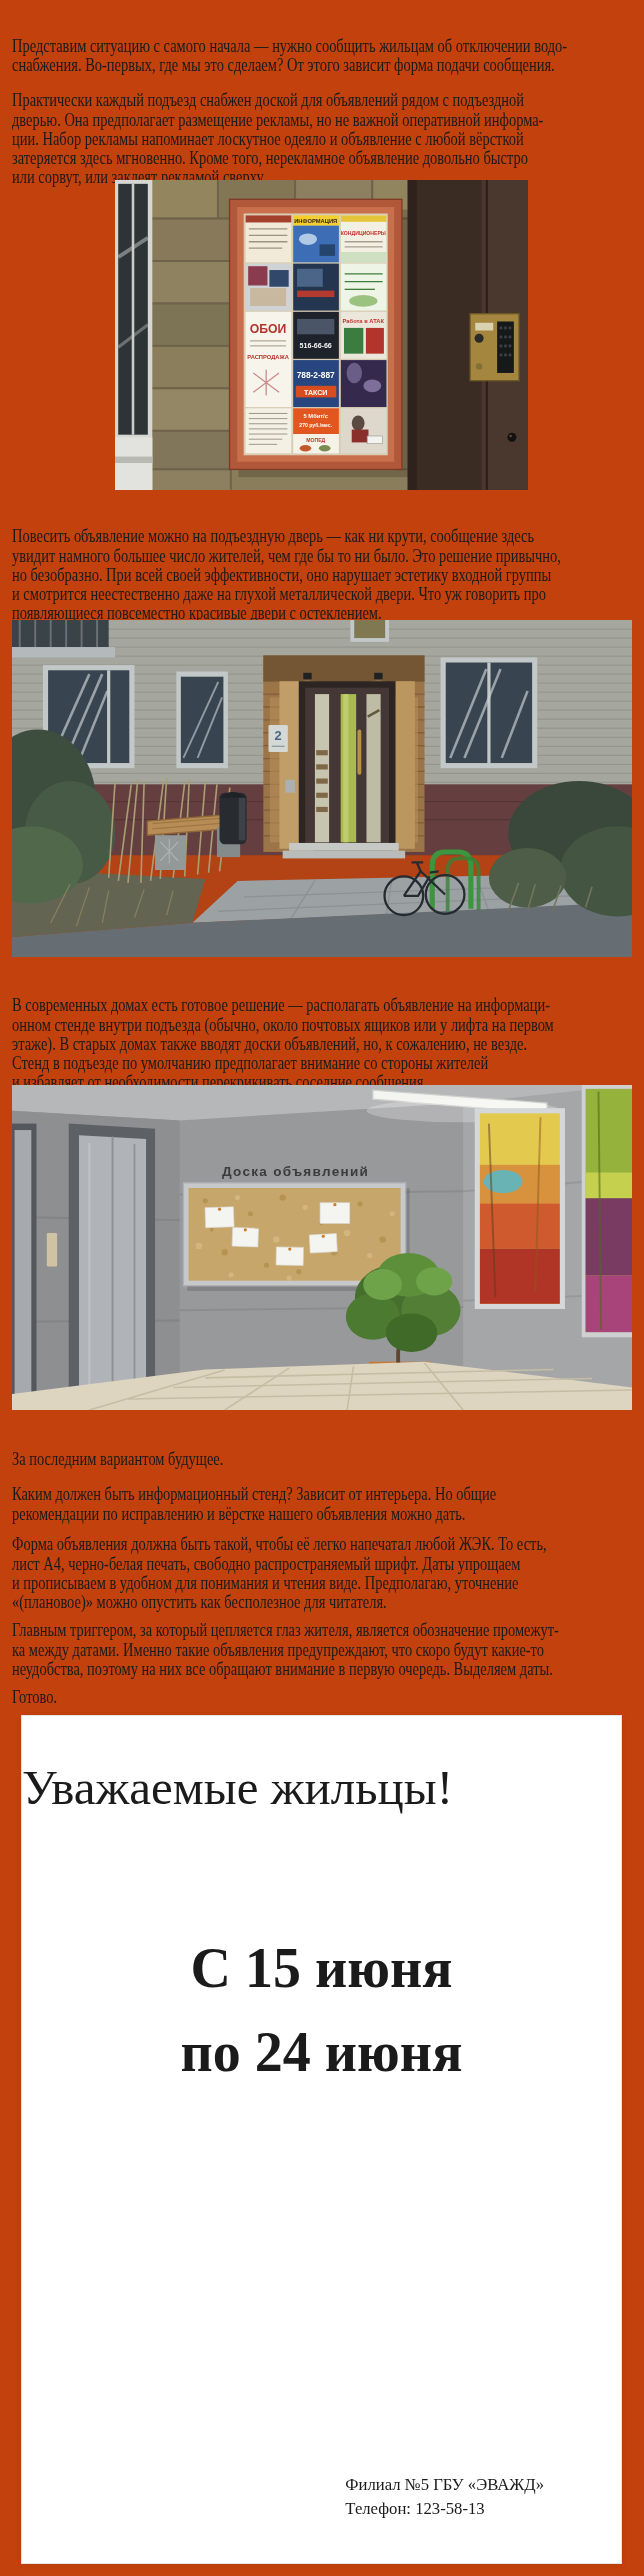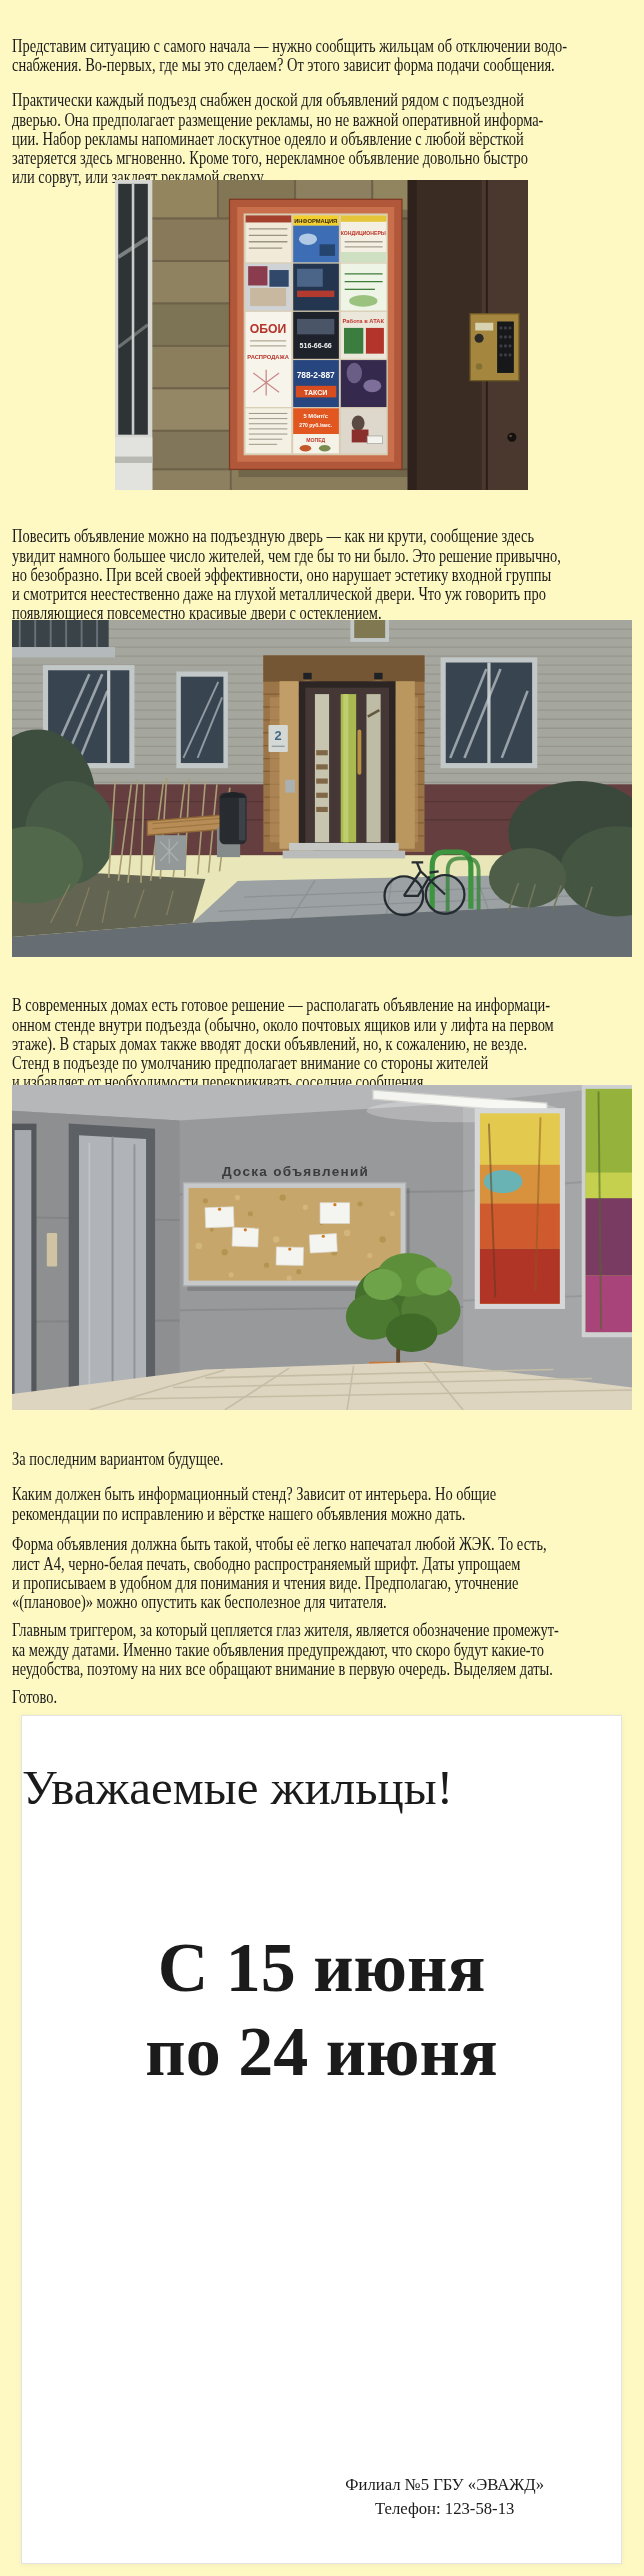--- a/index.html
+++ b/index.html
@@ -1,30 +1,30 @@
 <!DOCTYPE html>
 <html style="font-size:10.3px"><head>
 <meta charset="utf-8">
 <style>
   html,body { margin:0; padding:0; background:#ffffff; }
-  .page { position:relative; width:644px; height:2576px; background:#fef9c3; overflow:hidden;
+  .page { position:relative; width:644px; height:2576px; background:#c2410c; overflow:hidden;
           font-family:"Liberation Serif", serif; color:#1b1b1b; }
   .para { position:absolute; left:12.2px; width:816px; font-size:19.3px; line-height:19.3px;
           white-space:pre-line; transform:scaleX(0.75); transform-origin:0 0; }
   .photo { position:absolute; margin:0; padding:0; }
   .photo svg { display:block; }
   .card { position:absolute; left:21px; top:1715px; width:599px; height:847px; background:#fff;
           border:0.6px solid #e3e3e3; box-shadow:0 1.3px 6.4px rgba(0,0,0,0.05); }
   .card-title  { position:absolute; top:45px;  left:0; width:100%; text-align:left;
                  font-size:49px;  line-height:54px; }
   .card-dates  { position:absolute; top:210px; left:0; width:100%; text-align:center;
-                 font-weight:bold; font-size:70px; line-height:84px; white-space:pre-line; }
+                 font-weight:bold; font-size:56px; line-height:84px; white-space:pre-line; }
   .card-main   { position:absolute; top:477px; left:0; width:100%; text-align:center;
                  font-size:46px;  line-height:60px; white-space:pre-line; }
-  .card-footer { position:absolute; top:757px; right:77px; text-align:center;
+  .card-footer { position:absolute; top:757px; right:77px; text-align:left;
                  font-size:16.7px;  line-height:24px; white-space:pre-line; }
   .adtext { font-family:"Liberation Sans", sans-serif; }
 </style>
 </head>
 <body>
 
 <div class="page">
 
   <p class="para" style="top:16.7px">Представим ситуацию с самого начала — нужно сообщить жильцам об отключении водо-
 снабжения. Во-первых, где мы это сделаем? От этого зависит форма подачи сообщения.</p>

